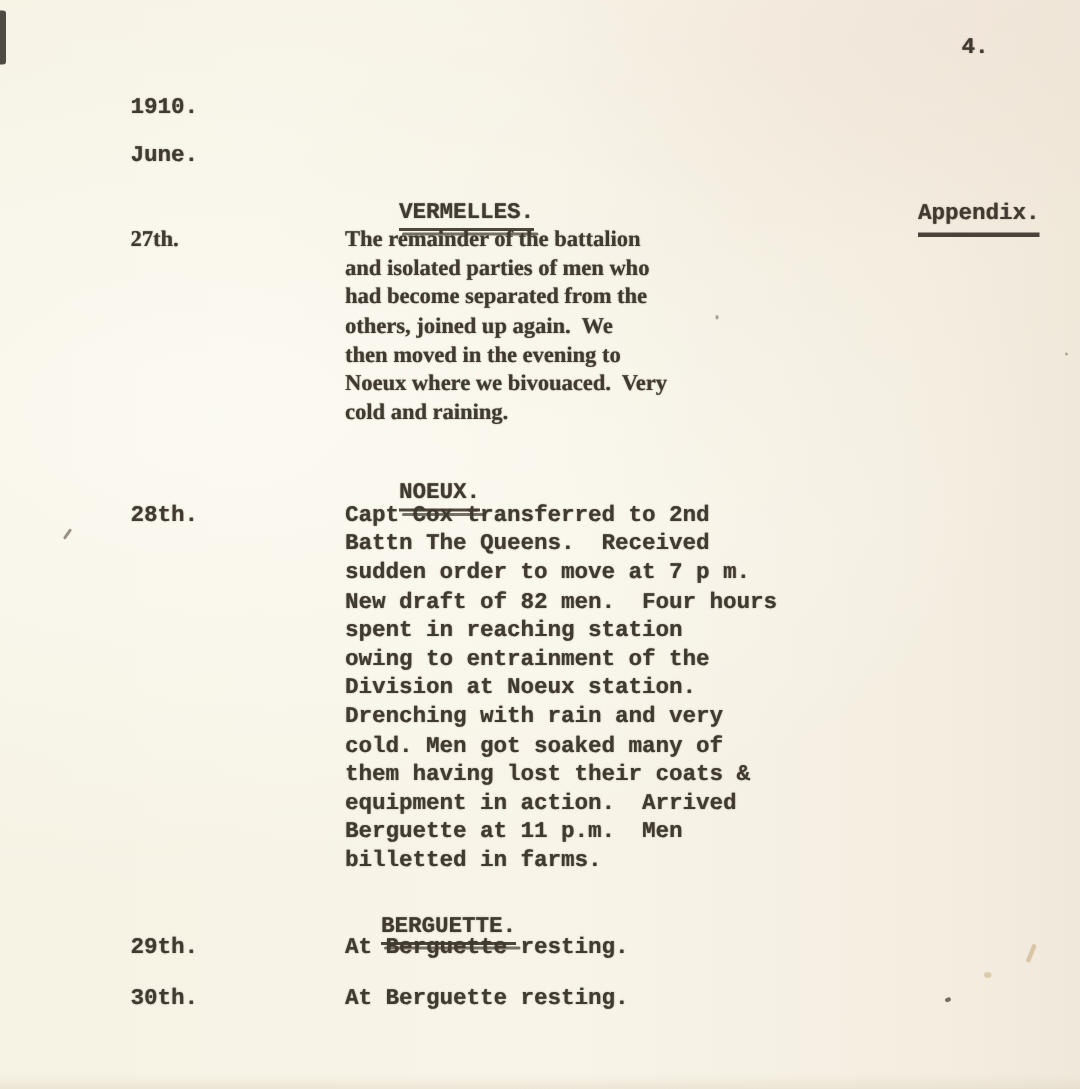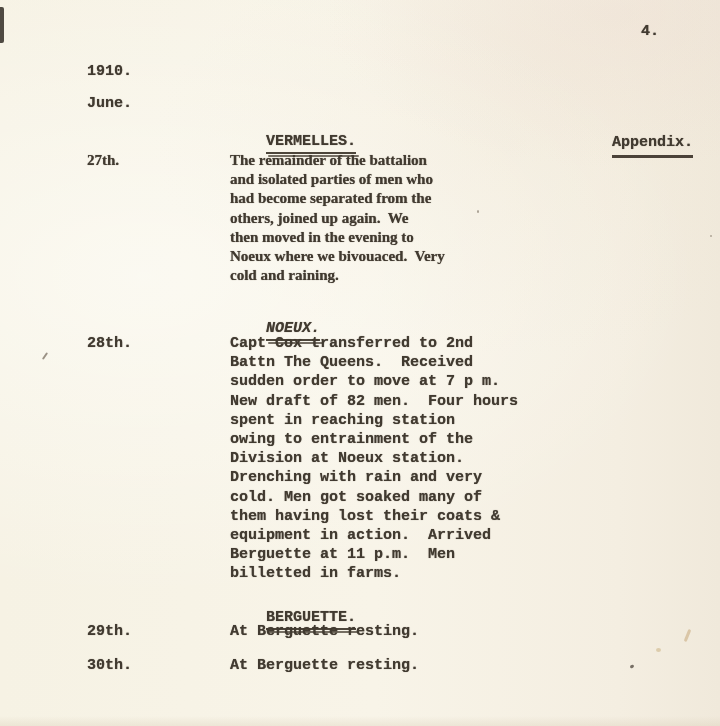--- a/index.html
+++ b/index.html
@@ -33,22 +33,22 @@
     color: #413a30;
     text-shadow: 0 0 1px rgba(64,55,44,0.55), 0.3px 0.3px 0.4px rgba(64,55,44,0.35);
     white-space: pre-wrap;
   }
   
   .pos-pagenum   { top: 22px;  left: 641px; }
   .pos-year      { top: 62px;  left: 87px;  }
   .pos-month     { top: 94px;  left: 87px;  }
   .pos-appendix  { top: 95px;  left: 612px; }
   .pos-h1        { top: 113px; left: 230px; }
-  .pos-h2        { top: 300px; left: 230px; font-style: italic; }
-  .pos-h3        { top: 589px; left: 230px; }
+  .pos-h2        { top: 300px; left: 230px; }
+  .pos-h3        { top: 589px; left: 218px; }
   .pos-e27       { top: 151px; font-family: Liberation Serif, serif; }
   .pos-e28       { top: 334px; }
   .pos-e29       { top: 622px; }
   .pos-e30       { top: 656px; }
   .entry { left: 87px; width: 540px; }
   .entry .date { position: absolute; left: 0; top: 0; }
   .entry .body { position: absolute; left: 143px; top: 0; width: 320px; white-space: pre-wrap; }
   
   .dbl { display: inline-block; position: relative; padding-bottom: 1px;
          border-bottom: 2px solid rgba(62,54,43,0.92); }

